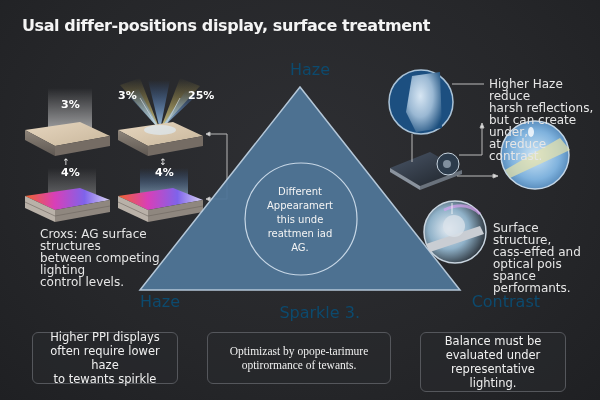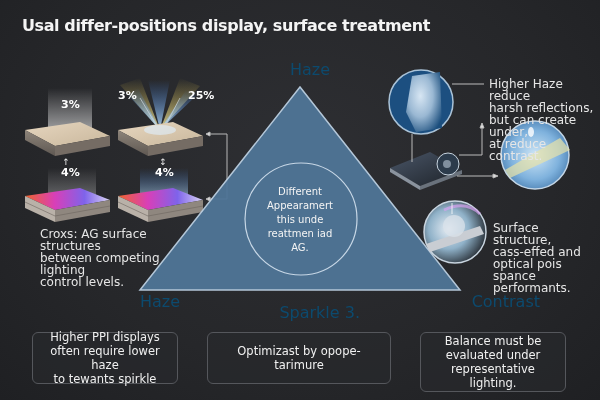--- a/index.html
+++ b/index.html
@@ -27,21 +27,21 @@
     border-radius: 6px;
     background: rgba(40,41,45,0.6);
     color: #f0f0f0;
     font-size: 11.5px;
     line-height: 14px;
     text-align: center;
     display: flex; align-items: center; justify-content: center;
     padding: 4px 17px;
   }
   .card-haze { left: 32px; top: 332px; width: 146px; height: 52px; }
-  .card-sparkle { left: 207px; top: 332px; width: 184px; height: 52px; }
+  .card-sparkle { left: 207px; top: 332px; width: 184px; height: 52px; font-family: Liberation Serif, serif; }
   .card-contrast { left: 420px; top: 332px; width: 146px; height: 60px; }
 
   .note { font-size: 12px; line-height: 12px; color: #e6e6e6; }
   .note-left { left: 40px; top: 228px; width: 150px; }
   .note-right-top { left: 489px; top: 78px; width: 110px; }
   .note-right-bot { left: 493px; top: 222px; width: 106px; }
 
   .pct { font-size: 11px; font-weight: bold; color: #ffffff; }
   .center-text {
     position: absolute; left: 228px; top: 185px; width: 144px;
@@ -233,20 +233,21 @@
 <div class="card card-haze">
   <div>
     <div>Higher PPI displays</div>
     <div>often require lower haze</div>
     <div>to tewants spirkle</div>
   </div>
 </div>
 <div class="card card-sparkle">
   <div>
     <div>Optimizast by opope-tarimure</div>
+    <div>optirormance of tewants.</div>
   </div>
 </div>
 <div class="card card-contrast">
   <div>
     <div>Balance must be</div>
     <div>evaluated under</div>
     <div>representative lighting.</div>
   </div>
 </div>
 

